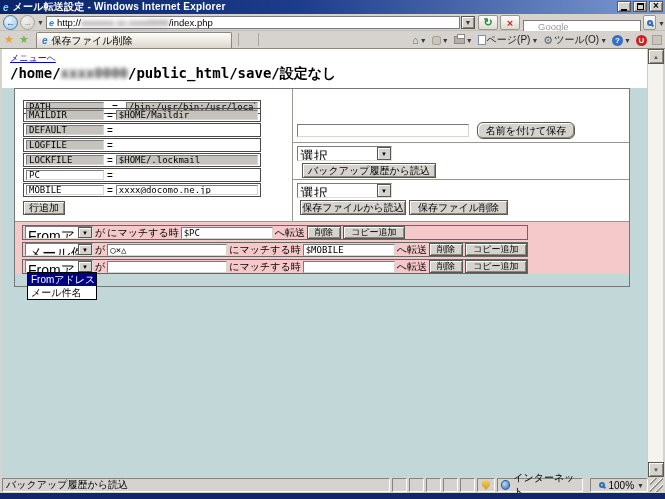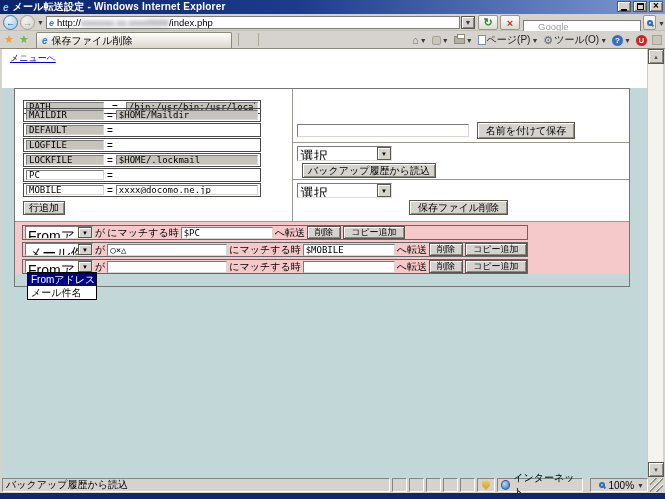--- a/index.html
+++ b/index.html
@@ -237,20 +237,21 @@
         <span class="icon-misc"></span>
       </span>
   </div>
 </div>
 
 <div class="abs pageframe-l"></div>
 <div class="abs pageframe-r"></div>
 <div class="abs page">
   <div class="abs white-strip"></div>
   <a class="abs menu-link">メニューへ</a>
+  <div class="abs heading"><span>/home/</span><span class="blurred">xxxx0000</span><span>/public_html/save/設定なし</span></div>
 
   <div class="abs mainbox">
     <div class="abs whitesec">
       <div class="abs vdiv"></div>
 
       <div class="cfg-row" style="top:11px;gap:8px;">
         <input class="fld cfg-name" readonly="" value="PATH" style="">
         <span class="eq">=</span>
         <input class="fld cfg-val" readonly="" value="/bin:/usr/bin:/usr/local/bin" style="">
       </div>
@@ -279,34 +280,35 @@
       <div class="cfg-row" style="top:94px;">
         <input class="fld cfg-name" value="MOBILE" style="">
         <span class="eq">=</span>
         <input class="fld cfg-val" value="xxxx@docomo.ne.jp" style="">
       </div>
       <div class="abs b3 btn addrow-btn">行追加</div>
 
       <div class="abs rpanel">
         <div class="rp-row" style="top:30px;height:24px;">
           <input class="fld saveas-input" style="font-family: &quot;Liberation Sans&quot;, sans-serif; font-size: 10px;">
-          <div class="b3 btn" style="position:absolute;left:184px;top:3px;width:98px;height:17px;">名前を付けて保存</div>
+          <div class="b3 btn" style="position:absolute;left:184px;top:3px;width:98px;height:17px;border-radius:6px;">名前を付けて保存</div>
         </div>
         <div class="rp-row" style="top:54px;height:37px;">
           <div class="selectbox" style="left:4px;top:3px;width:95px;">
             <span class="sel-text">選択</span>
             <span class="sel-arrow">▼</span>
           </div>
           <div class="b3 btn" style="position:absolute;left:9px;top:20px;width:134px;height:15px;">バックアップ履歴から読込</div>
         </div>
         <div class="rp-row" style="top:91px;height:42px;border-bottom:none;">
           <div class="selectbox" style="left:4px;top:3px;width:95px;">
             <span class="sel-text">選択</span>
             <span class="sel-arrow">▼</span>
           </div>
+          <div class="b3 btn" style="position:absolute;left:7px;top:20px;width:106px;height:15px;">保存ファイルから読込</div>
           <div class="b3 btn" style="position:absolute;left:116px;top:20px;width:99px;height:15px;">保存ファイル削除</div>
         </div>
       </div>
     </div>
 
     <div class="abs pinksec">
       <div class="rule-row" style="top:3px;">
         <div class="selectbox">
           <span class="sel-text">Fromアドレス</span>
           <span class="sel-arrow">▼</span>

